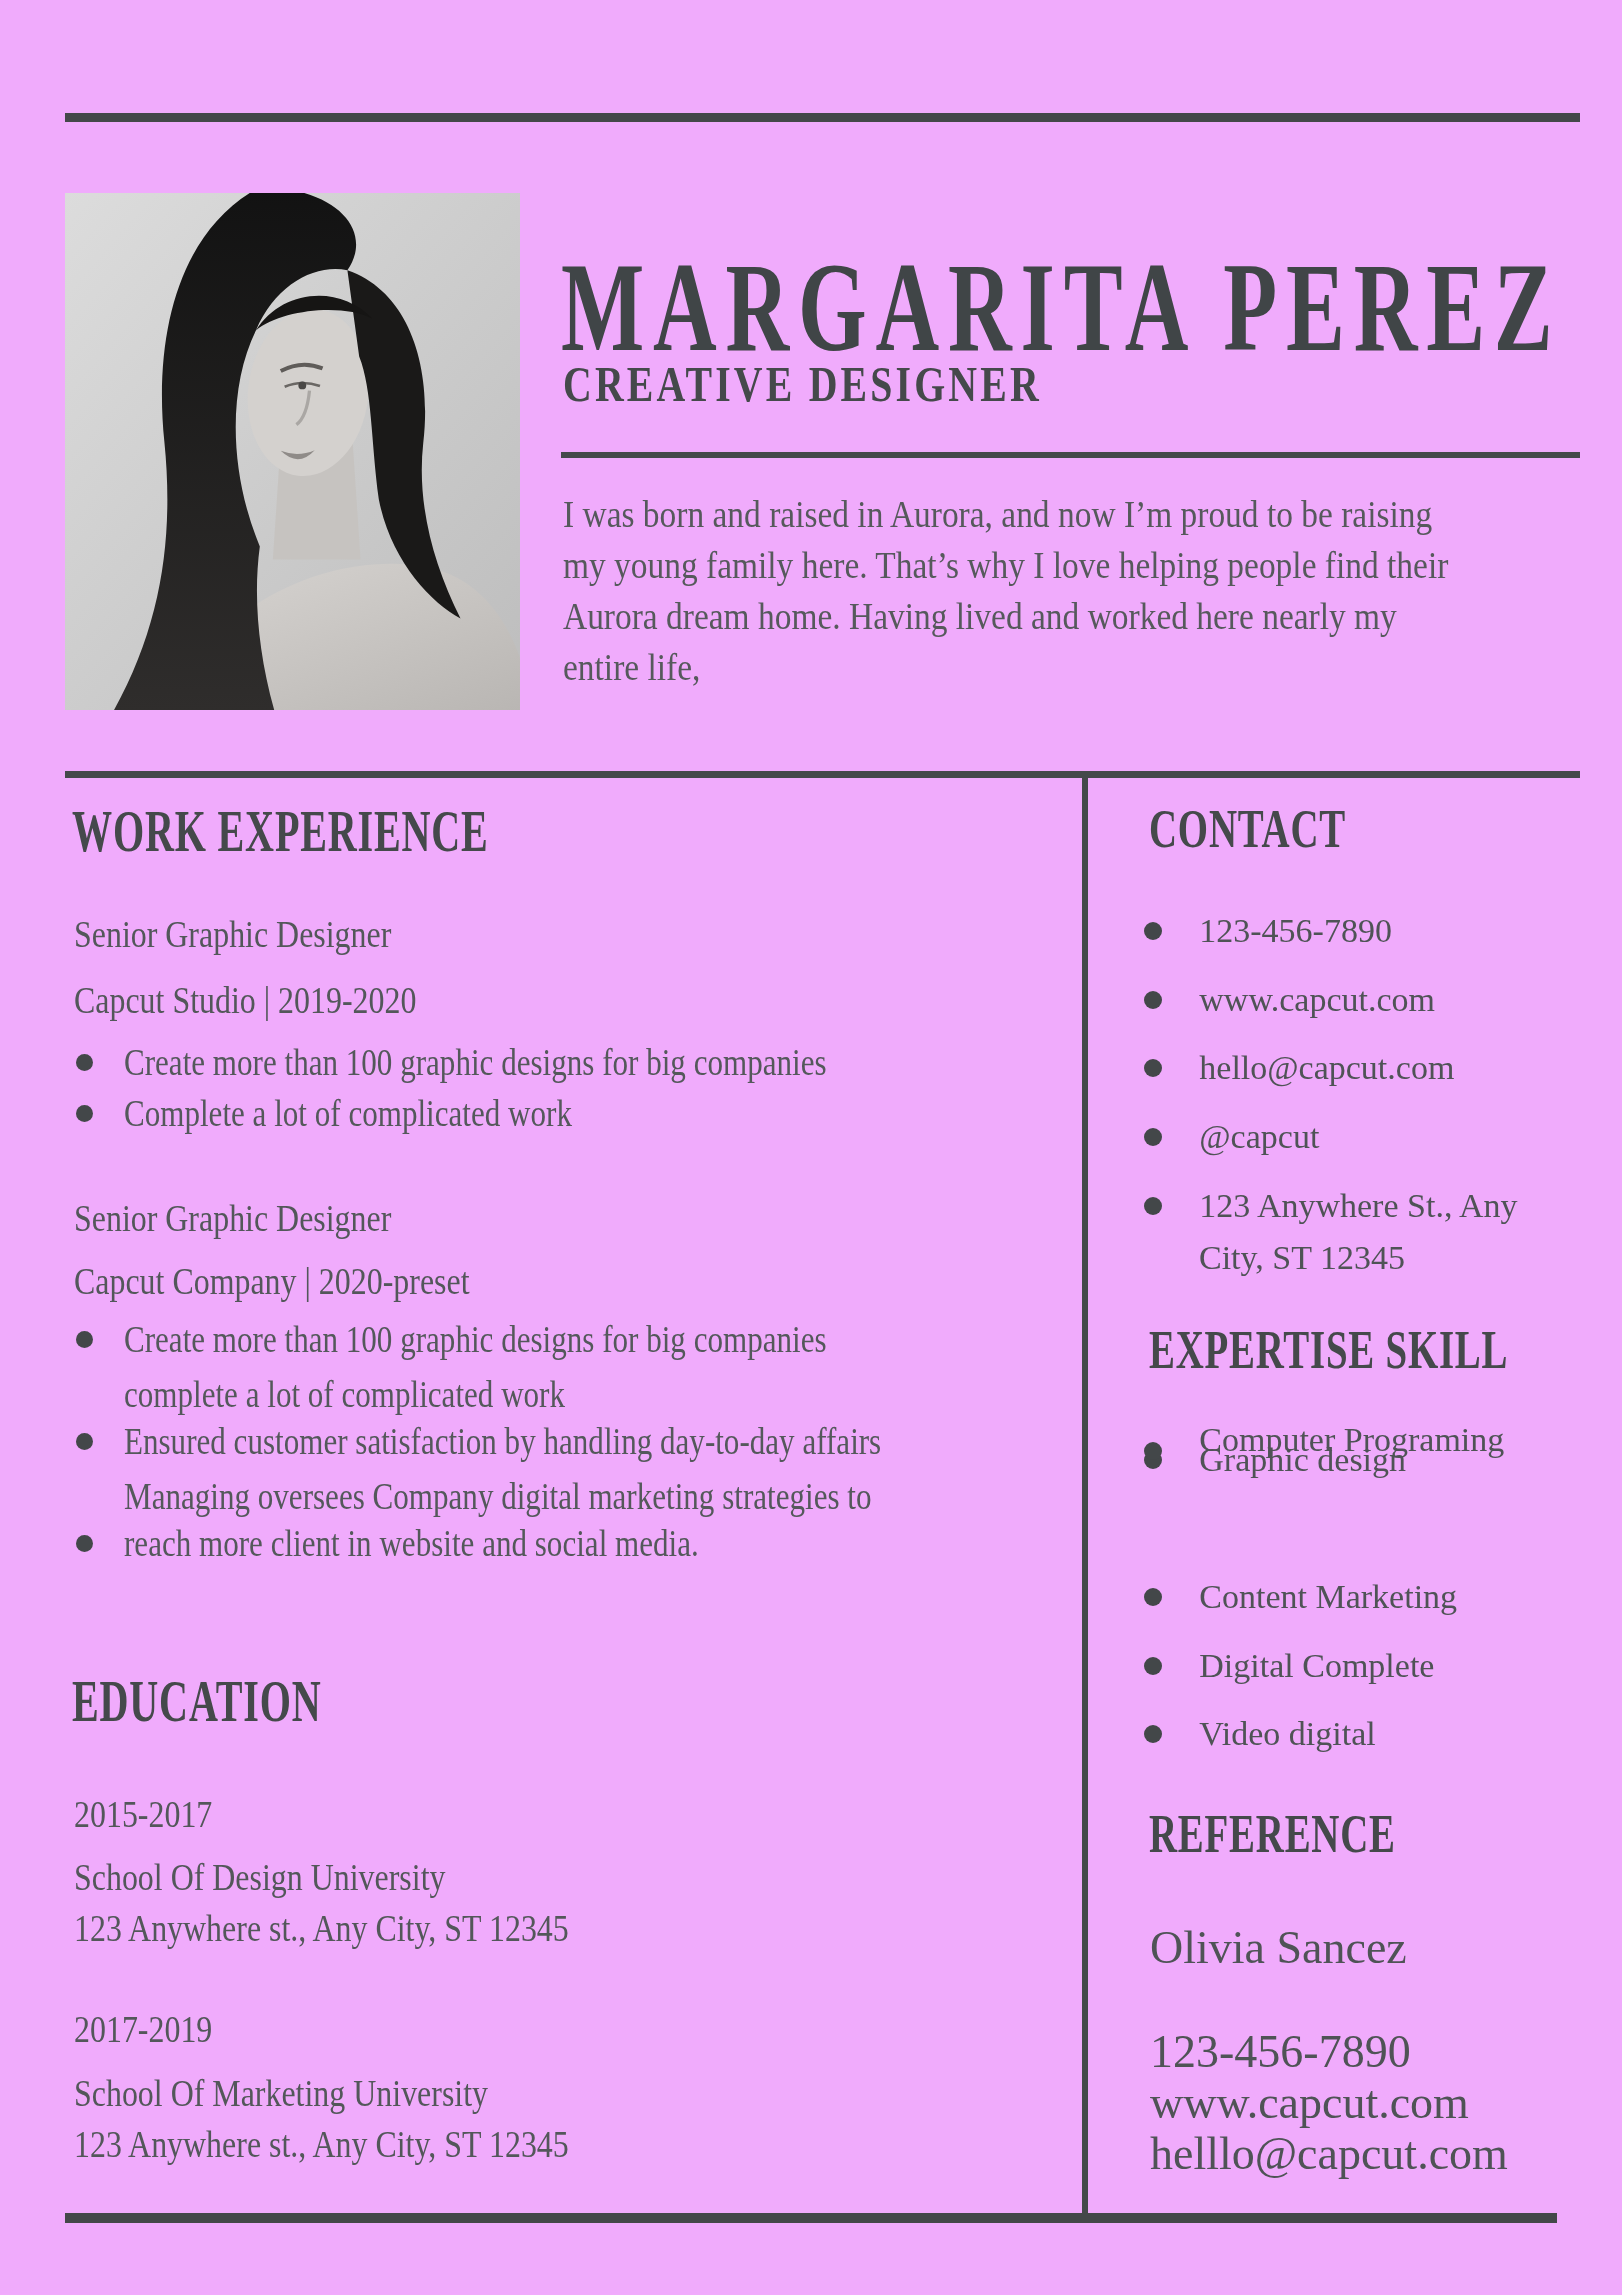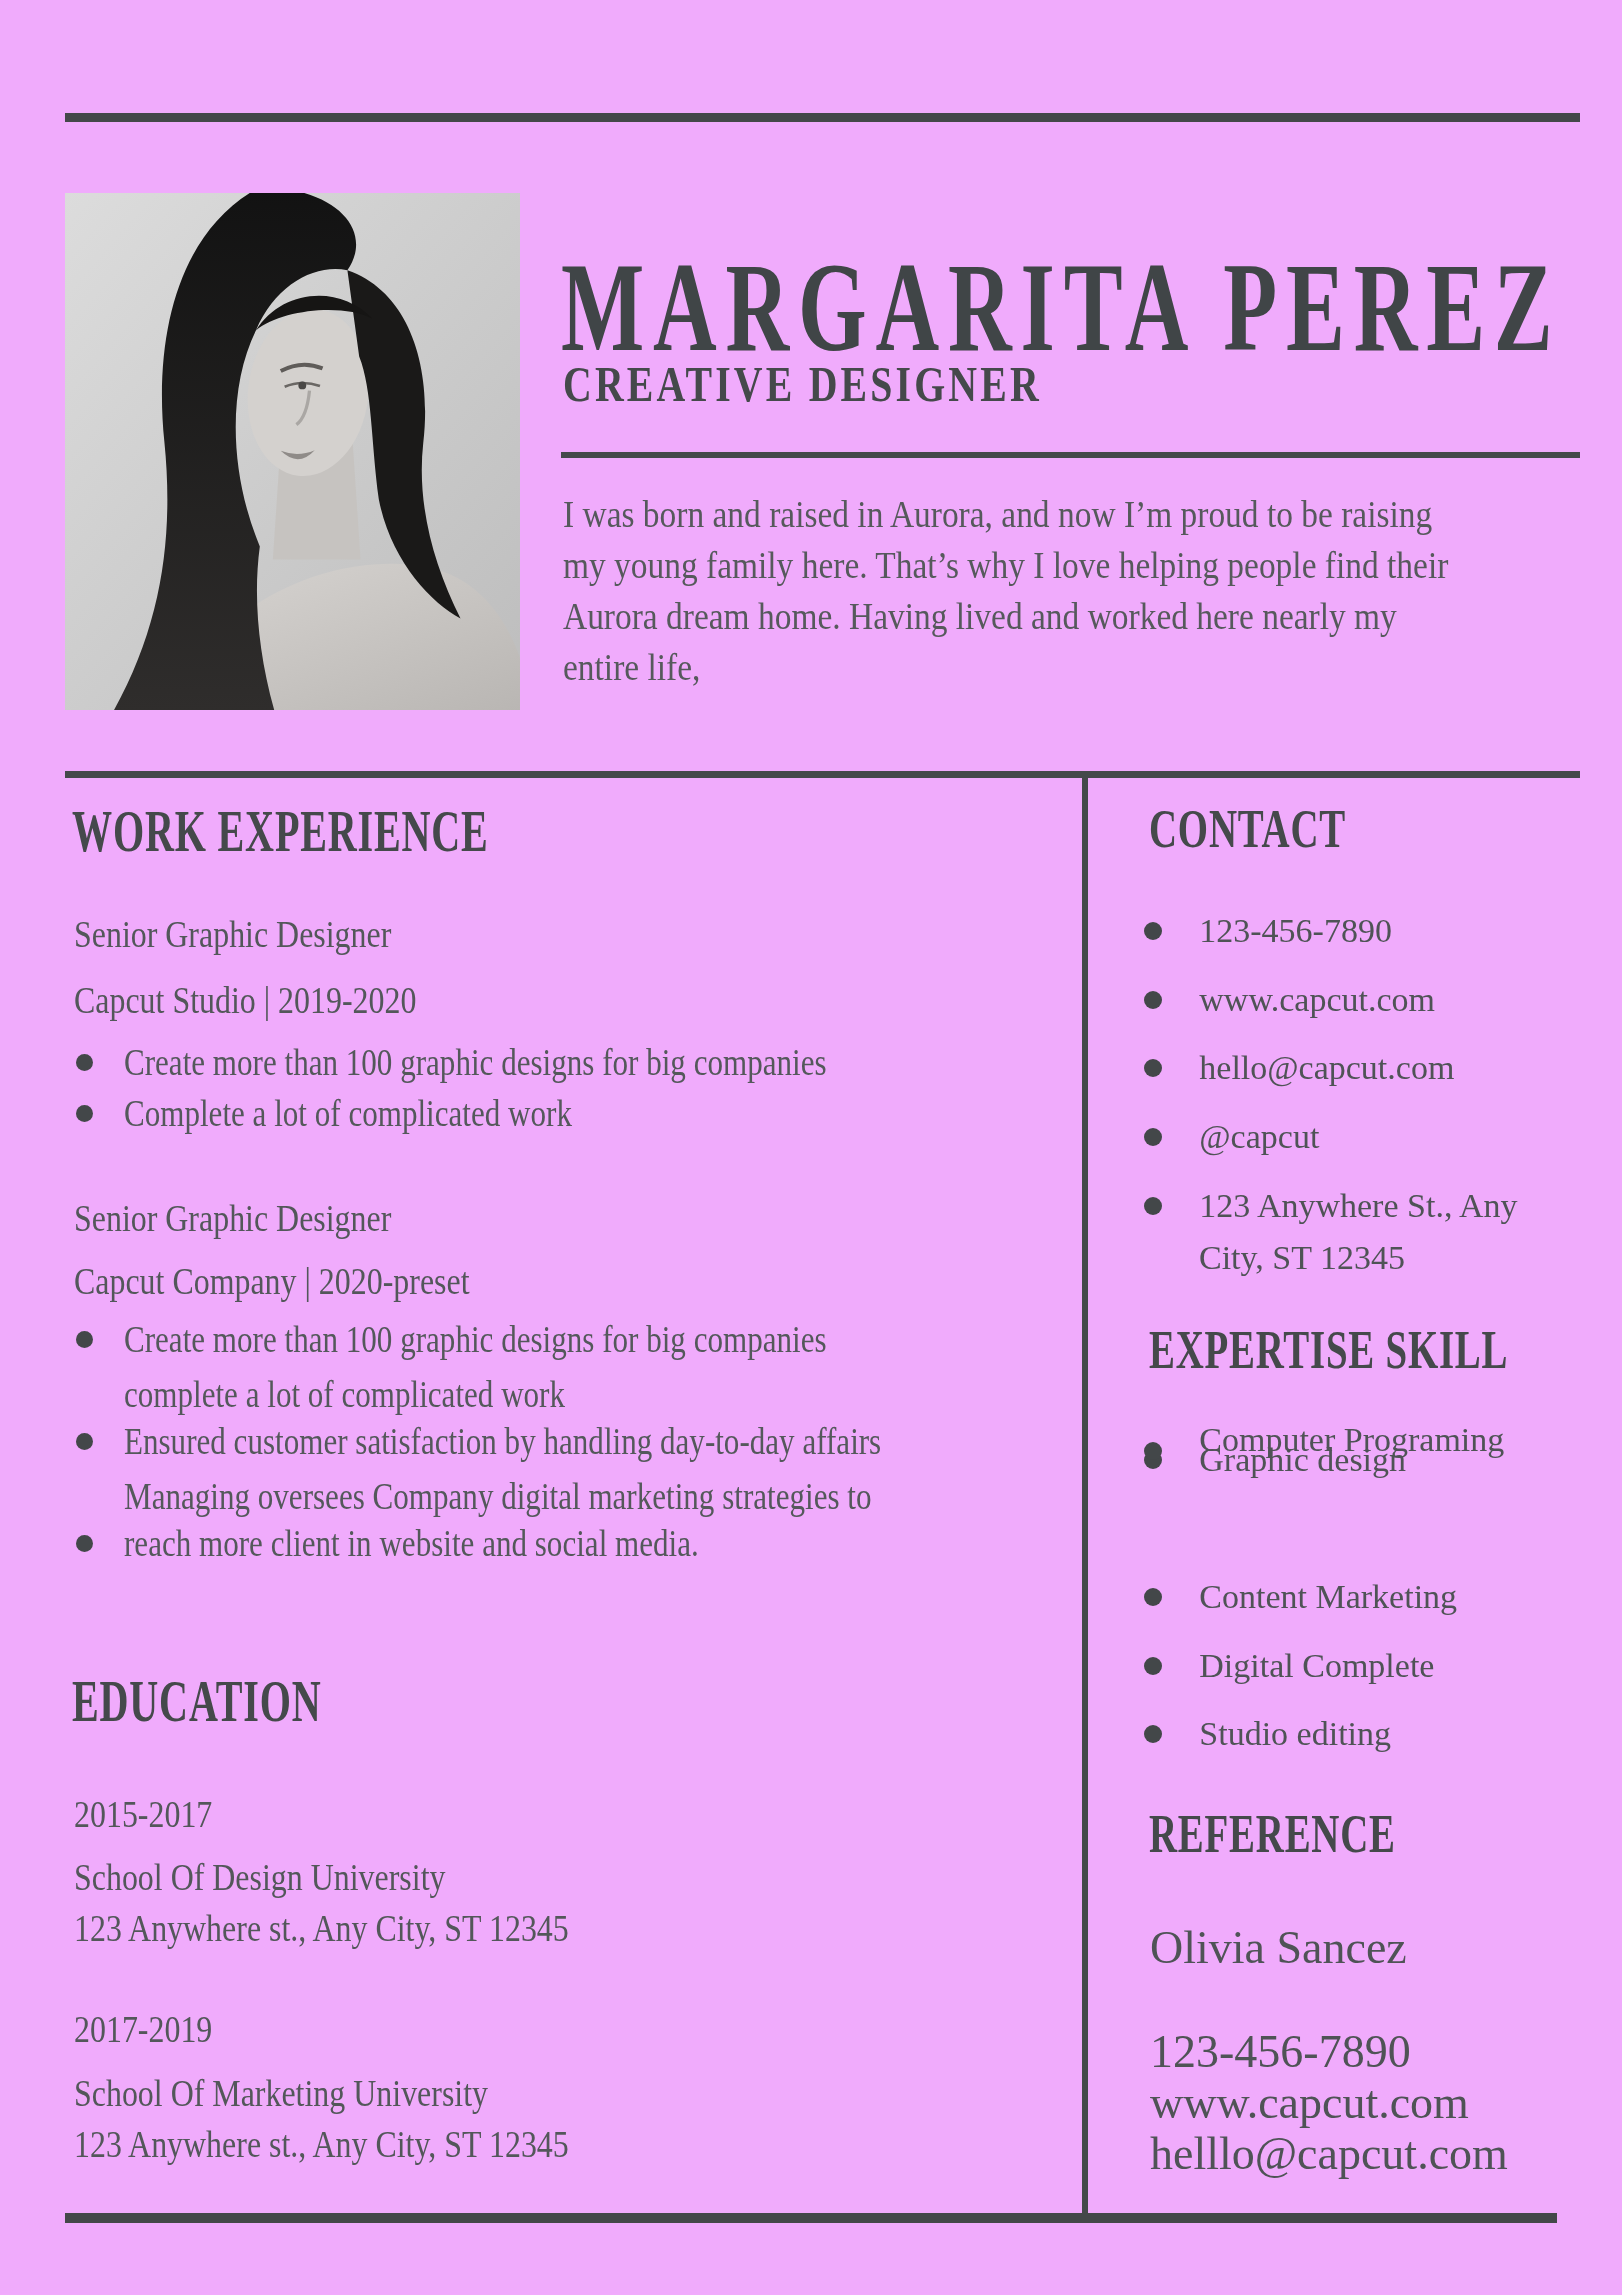--- a/index.html
+++ b/index.html
@@ -211,21 +211,21 @@
   <div class="row" style="left:1144px;top:1577px;">
     <span class="dot-r"></span>
     <span class="rtxt">Content Marketing</span>
   </div>
   <div class="row" style="left:1144px;top:1646px;">
     <span class="dot-r"></span>
     <span class="rtxt">Digital Complete</span>
   </div>
   <div class="row" style="left:1144px;top:1714px;">
     <span class="dot-r"></span>
-    <span class="rtxt">Studio editing</span>
+    <span class="rtxt">Video digital</span>
   </div>
 
   <h3 class="h-right" style="top:1807px;">REFERENCE</h3>
 
   <p class="rline" style="top:1925px;">Olivia Sancez</p>
   <p class="rline" style="top:2029px;">123-456-7890</p>
   <p class="rline" style="top:2080px;">www.capcut.com</p>
   <p class="rline" style="top:2131px;">helllo@capcut.com</p>
 
 </div>

